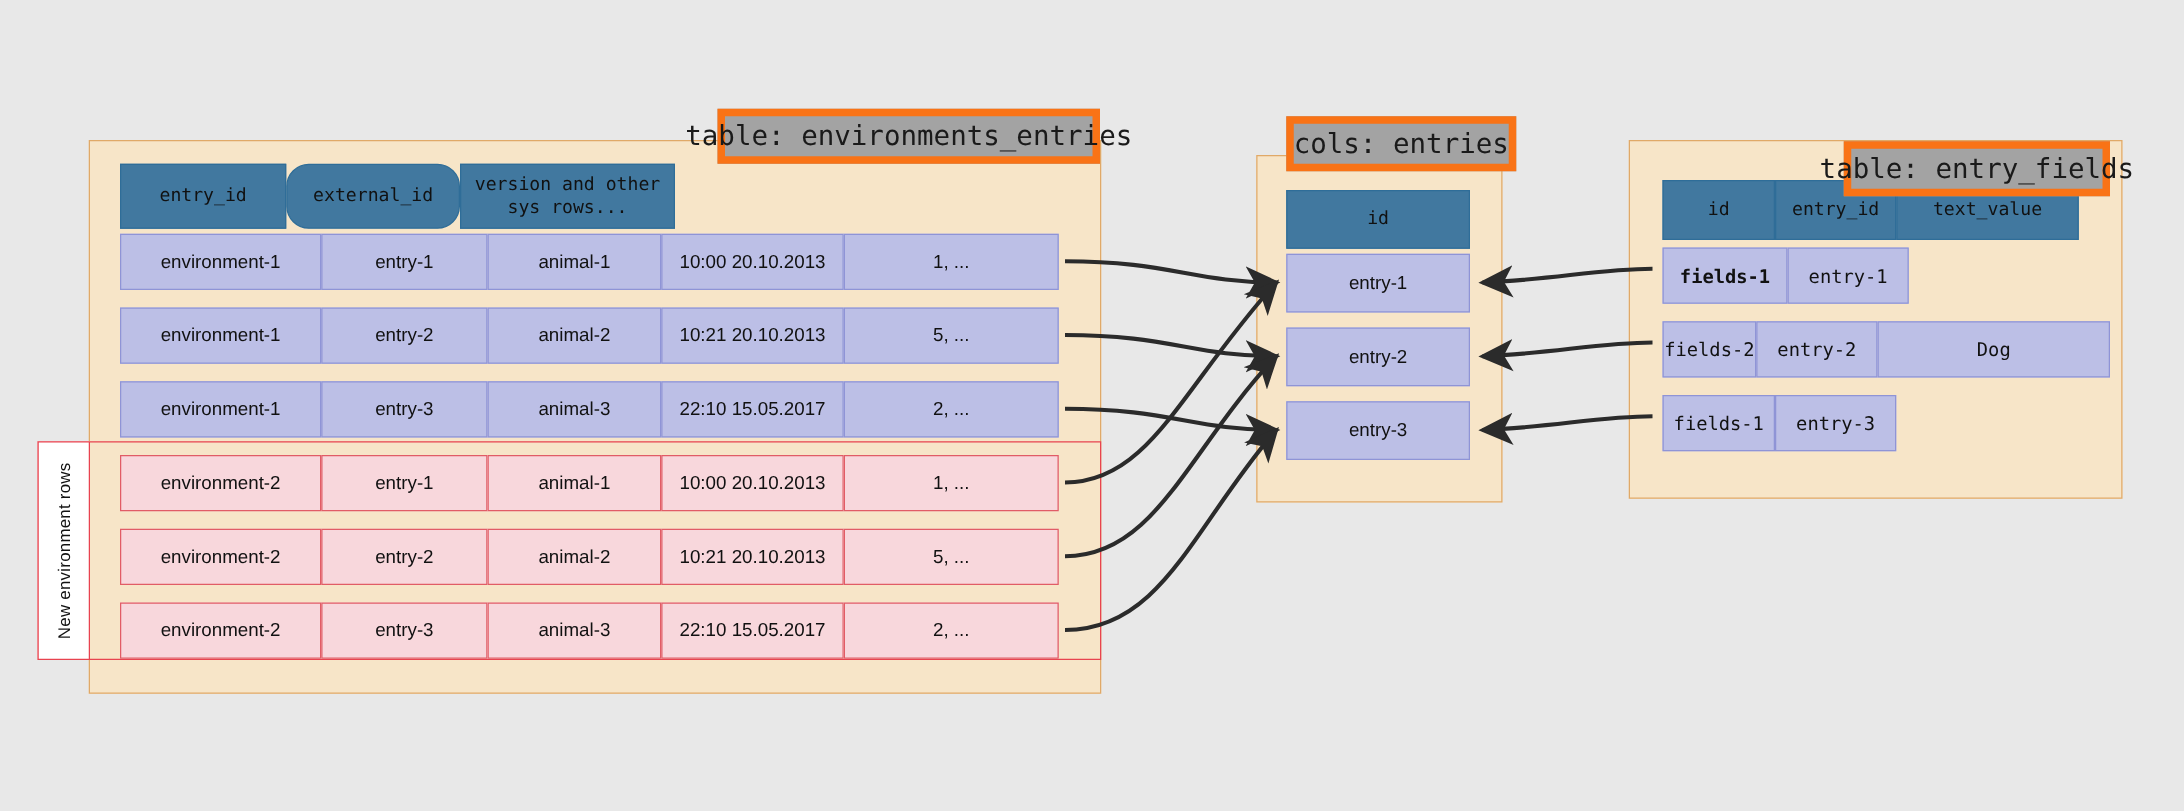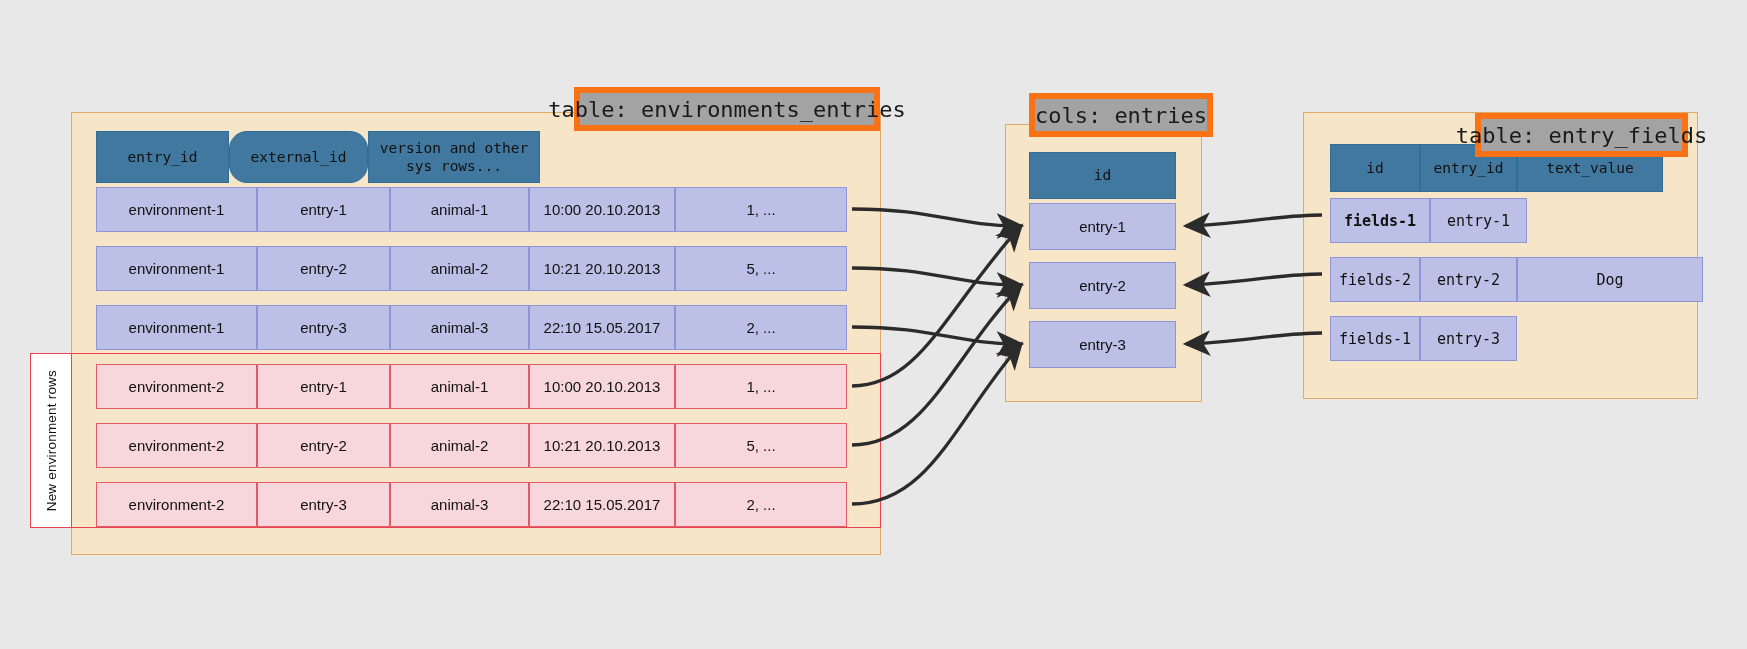--- a/index.html
+++ b/index.html
@@ -192,21 +192,21 @@
     <div class="hcell" style="width:97px;height:48px;">entry_id</div>
     <div class="hcell" style="width:146px;height:48px;">text_value</div>
   </div>
 
   <div class="drow" style="left:1330px;top:198px;height:45px;">
     <div class="dcell mono" style="width:100px;height:45px;font-weight:bold;">fields-1</div>
     <div class="dcell mono" style="width:97px;height:45px;">entry-1</div>
   </div>
 
   <div class="drow" style="left:1330px;top:257px;height:45px;">
-    <div class="dcell mono" style="width:90px;height:45px;">fields-2</div>
+    <div class="dcell mono" style="width:75px;height:45px;">fields-2</div>
     <div class="dcell mono" style="width:97px;height:45px;">entry-2</div>
     <div class="dcell mono" style="width:186px;height:45px;">Dog</div>
   </div>
 
   <div class="drow" style="left:1330px;top:316px;height:45px;">
     <div class="dcell mono" style="width:90px;height:45px;">fields-1</div>
     <div class="dcell mono" style="width:97px;height:45px;">entry-3</div>
   </div>
 
   <svg class="links" viewBox="0 0 1747 649">

